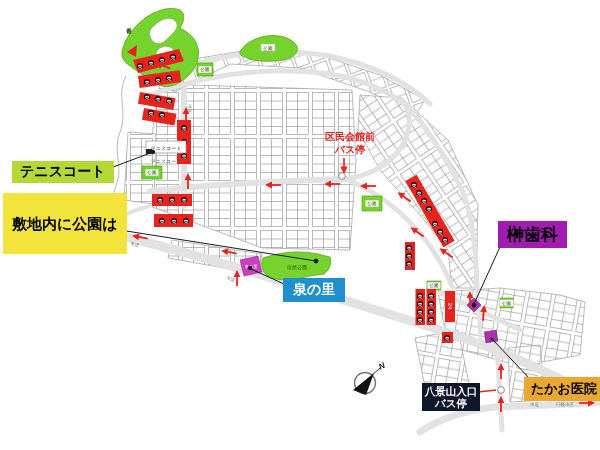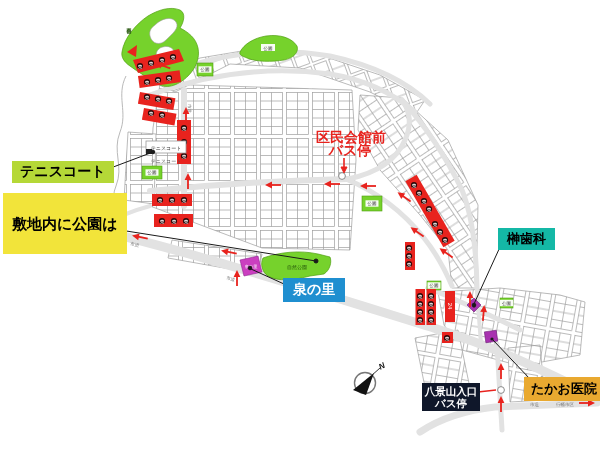--- a/index.html
+++ b/index.html
@@ -4,22 +4,22 @@
 <style>
   html,body{margin:0;padding:0;background:#ffffff;}
   #stage{position:relative;width:600px;height:450px;background:#ffffff;overflow:hidden;
          font-family:"Liberation Sans",sans-serif;}
   #stage svg{position:absolute;left:0;top:0;font-family:"Liberation Sans",sans-serif;}
   .lbl{position:absolute;font-weight:bold;white-space:nowrap;z-index:5;}
   .lbl span{display:block;}
   .lbl-tennis{left:12px;top:161px;font-size:14px;padding:2px 8px;background:#b5d837;color:#000;}
   .lbl-parks{left:3px;top:193px;font-size:15px;padding:20px 9px;background:#f2e43a;color:#000;line-height:21px;}
   .lbl-izumi{left:283px;top:278px;font-size:14px;padding:3px 10px;background:#1f8fd0;color:#fff;}
-  .lbl-kumin{left:316px;top:131px;width:68px;text-align:center;font-size:14px;color:#e8231e;line-height:13px;}
-  .lbl-sakaki{left:498px;top:228px;font-size:13px;padding:2px 9px;background:#14b8a6;color:#000;}
+  .lbl-kumin{left:316px;top:131px;width:68px;text-align:center;font-size:10px;color:#e8231e;line-height:13px;font-family:Liberation Mono, monospace;}
+  .lbl-sakaki{left:498px;top:221px;font-size:17px;padding:2px 9px;background:#a21caf;color:#000;}
   .lbl-hakkeizan{left:422px;top:383px;width:58px;text-align:center;font-size:10.5px;color:#fff;background:#0f172a;padding:2px 0;line-height:12px;}
   .lbl-takao{left:524px;top:377px;font-size:13px;padding:3px 7px;background:#e9a930;color:#000;}
 </style>
 </head>
 <body>
 
 <div id="stage">
 
 <svg width="600" height="450" viewBox="0 0 600 450">
   <defs>

